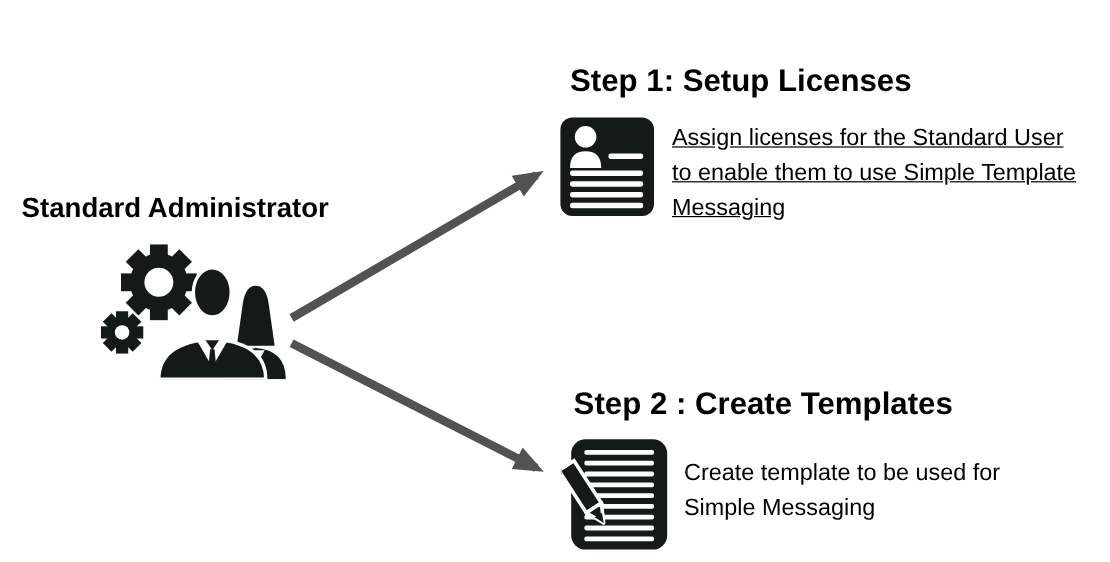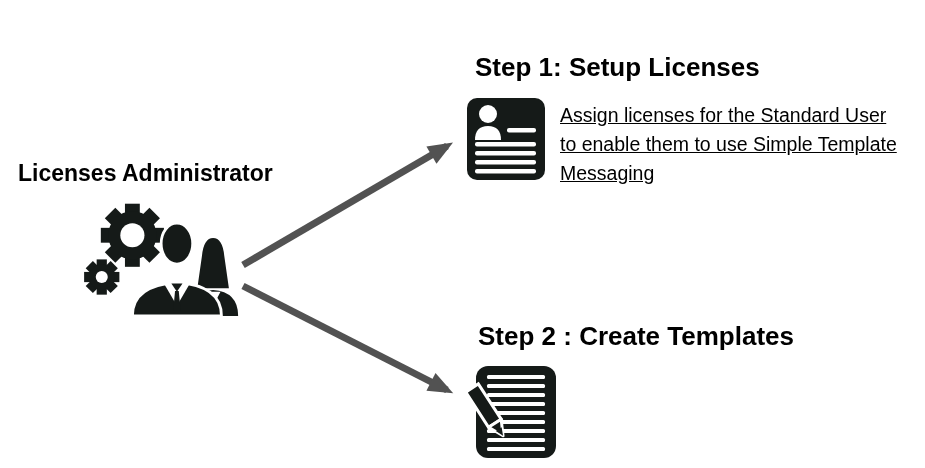--- a/index.html
+++ b/index.html
@@ -40,21 +40,21 @@
   .step2-desc { left: 570px; top: 380px; width: 310px; }
 
   .step1-icon { left: 466px; top: 97px; }
   .step2-icon { left: 468px; top: 364px; }
 </style>
 </head>
 <body>
 
 <div id="canvas">
 
-  <div class="abs actor-label">Licenses Administrator</div>
+  <div class="abs actor-label">Standard Administrator</div>
 
   <div class="abs actor-icon">
     <svg width="158" height="116" viewBox="0 0 170 125" aria-hidden="true">
       <g fill="#151a18">
 
         <g transform="translate(52,38)">
           <rect x="-8" y="-34" width="16" height="68"></rect>
           <rect x="-8" y="-34" width="16" height="68" transform="rotate(45)"></rect>
           <rect x="-8" y="-34" width="16" height="68" transform="rotate(90)"></rect>
           <rect x="-8" y="-34" width="16" height="68" transform="rotate(135)"></rect>
@@ -134,14 +134,15 @@
         <rect x="19" y="83" width="58" height="4" rx="1.5"></rect>
       </g>
       <g transform="translate(4,24) rotate(-33)">
         <rect x="-7.5" y="0" width="15" height="42" fill="#151a18" stroke="#ffffff" stroke-width="3"></rect>
         <polygon points="-7.5,42 7.5,42 0,57" fill="#151a18" stroke="#ffffff" stroke-width="3" stroke-linejoin="round"></polygon>
         <polygon points="-3.5,49 3.5,49 0,57" fill="#151a18"></polygon>
       </g>
     </svg>
   </div>
 
+  <div class="abs step-desc step2-desc">Create template to be used for Simple Messaging</div>
 
 </div>
 
 </body></html>

